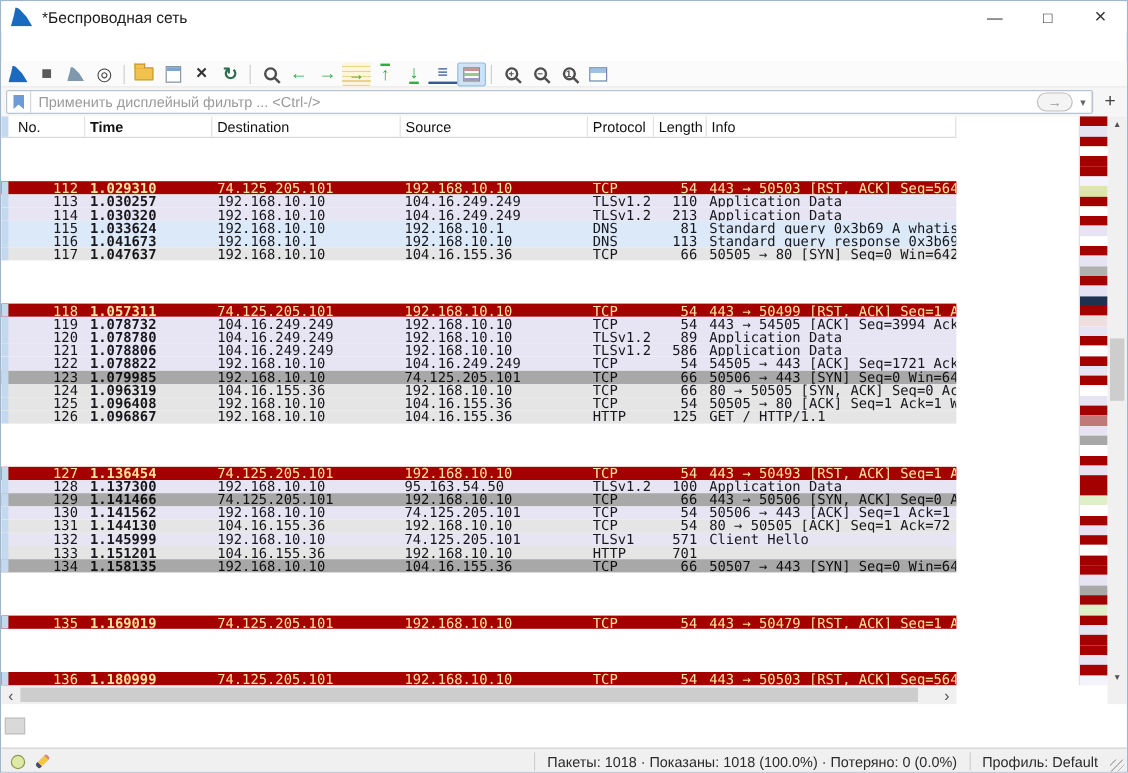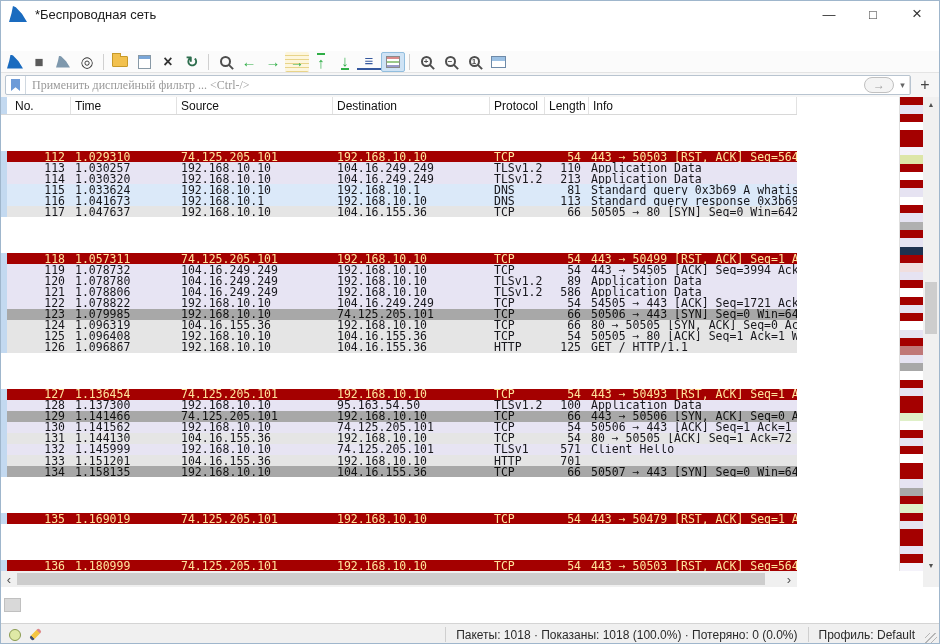--- a/index.html
+++ b/index.html
@@ -67,42 +67,42 @@
   
   .filterbar { position:absolute; left:0; top:72px; width:100%; height:24px; background:#f6f6f6;
                display:flex; align-items:center; padding:2px 4px; }
   .filter-box { flex:1; height:20px; border:1px solid #b8c4d0; background:#ffffff; display:flex;
                 align-items:center; border-radius:2px; }
   .bookmark-btn { width:20px; height:18px; border-right:1px solid #d0d8e0; display:flex;
                   align-items:center; justify-content:center; }
   .bookmark-btn i { display:block; width:9px; height:12px; background:#6d9bd8;
         clip-path:polygon(0 0, 100% 0, 100% 100%, 50% 68%, 0 100%); }
   .filter-input { flex:1; border:none; outline:none; font-size:12px; color:#333; padding:0 6px;
-                  font-family:Liberation Serif, serif; background:transparent; }
+                  font-family:Liberation Sans, sans-serif; background:transparent; }
   .filter-input::placeholder { color:#9a9a9a; }
   .apply-btn { width:30px; height:16px; border:1px solid #c0c0c0; border-radius:8px; margin-right:2px;
                display:flex; align-items:center; justify-content:center; color:#a0a0a0;
                font-weight:bold; font-size:12px; background:#f4f4f4; }
   .caret-btn { width:14px; height:18px; display:flex; align-items:center; justify-content:center;
                font-size:9px; color:#666; border-right:1px solid #e0e0e0; }
   .add-filter-btn { width:20px; height:20px; display:flex; align-items:center; justify-content:center;
                font-size:16px; color:#444; margin-left:4px; }
 
   
   .list-area { position:absolute; left:0; top:96px; width:796px; height:490px; background:#fff; }
   .hdr { display:flex; height:18px; border-bottom:1px solid #d8d8d8; background:#ffffff; }
   .hdr .cell { font-size:12px; color:#111; display:flex; align-items:center;
                border-right:1px solid #e2e2e2; padding-left:4px; overflow:hidden; }
   .rows { display:flex; flex-direction:column; height:456px; font-family:"DejaVu Sans Mono", monospace;
           font-size:11.5px; }
   .prow { flex:1; display:flex; align-items:center; overflow:hidden; }
   .rstrip { width:6px; align-self:stretch; background:#c3d9f0; }
   .cell { white-space:nowrap; overflow:hidden; flex-shrink:0; }
   .c-no   { width:64px; text-align:right; padding-right:6px; }
-  .c-time { width:106px; padding-left:4px; }
+  .c-time { width:106px; padding-left:4px;font-weight:bold; }
   .c-src  { width:156px; padding-left:4px; }
   .c-dst  { width:157px; padding-left:4px; }
   .c-proto{ width:55px; padding-left:4px; }
   .c-len  { width:44px; text-align:right; padding-right:8px; }
   .c-info { flex:1; width:auto; padding-left:2px; }
   .hdr .c-no { text-align:left; padding-left:8px; }
   .hdr .c-len { text-align:left; padding-right:0; padding-left:4px; }
   .row-bad  { background:#a40000; color:#ffe49c;margin-top:36px; }
   .row-tls  { background:#e7e4f3; color:#17171c; }
   .row-udp  { background:#dbe9f9; color:#17171c; }
@@ -221,22 +221,22 @@
       <span class="caret-btn">▾</span>
     </div>
     <span class="add-filter-btn">+</span>
   </div>
 
   <div class="list-area">
     <div class="hdr" id="hdr">
         <span class="rstrip"></span>
         <span class="cell c-no">No.</span>
         <span class="cell c-time">Time</span>
+        <span class="cell c-dst">Destination</span>
         <span class="cell c-src">Source</span>
-        <span class="cell c-dst">Destination</span>
         <span class="cell c-proto">Protocol</span>
         <span class="cell c-len">Length</span>
         <span class="cell c-info">Info</span>
       </div>
     <div class="rows" id="rows">
         <div class="prow row-bad">
           <span class="rstrip"></span>
           <span class="cell c-no">112</span>
           <span class="cell c-time">1.029310</span>
           <span class="cell c-src">74.125.205.101</span>

